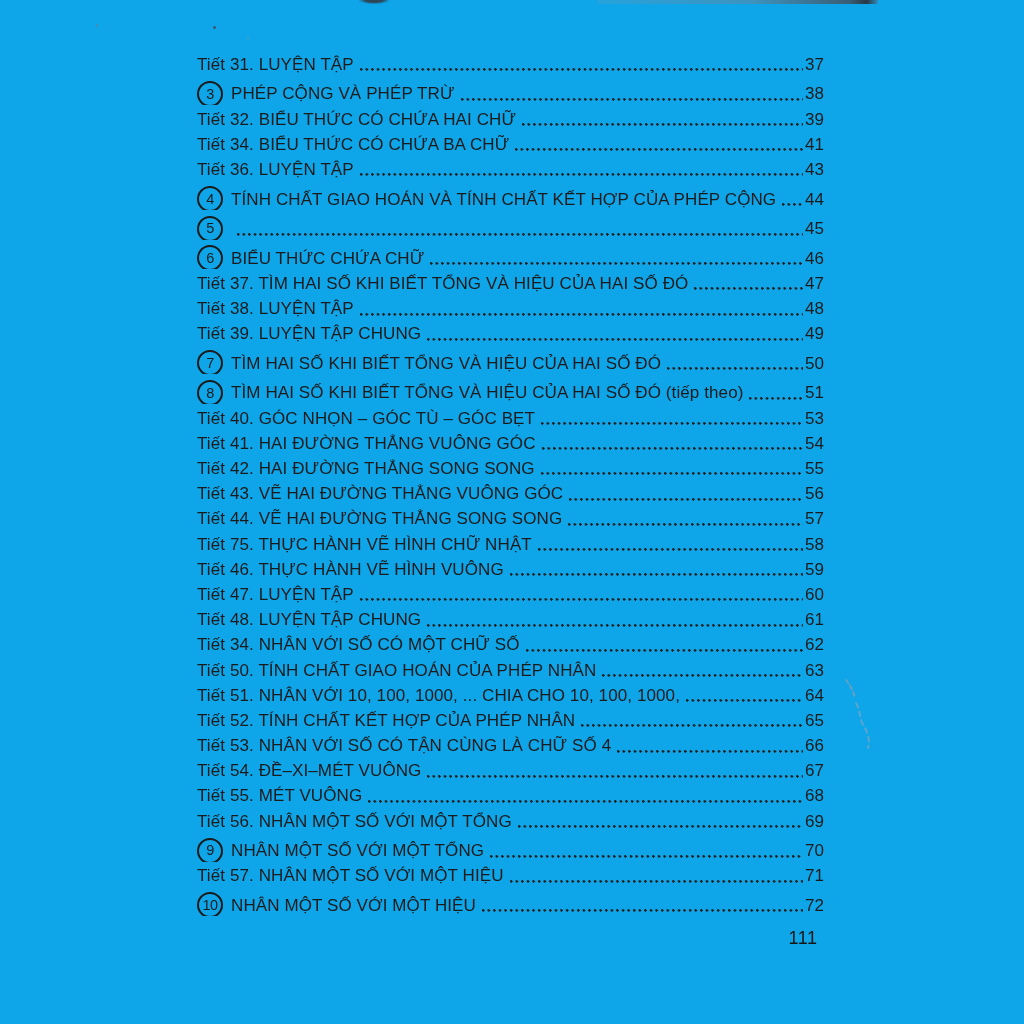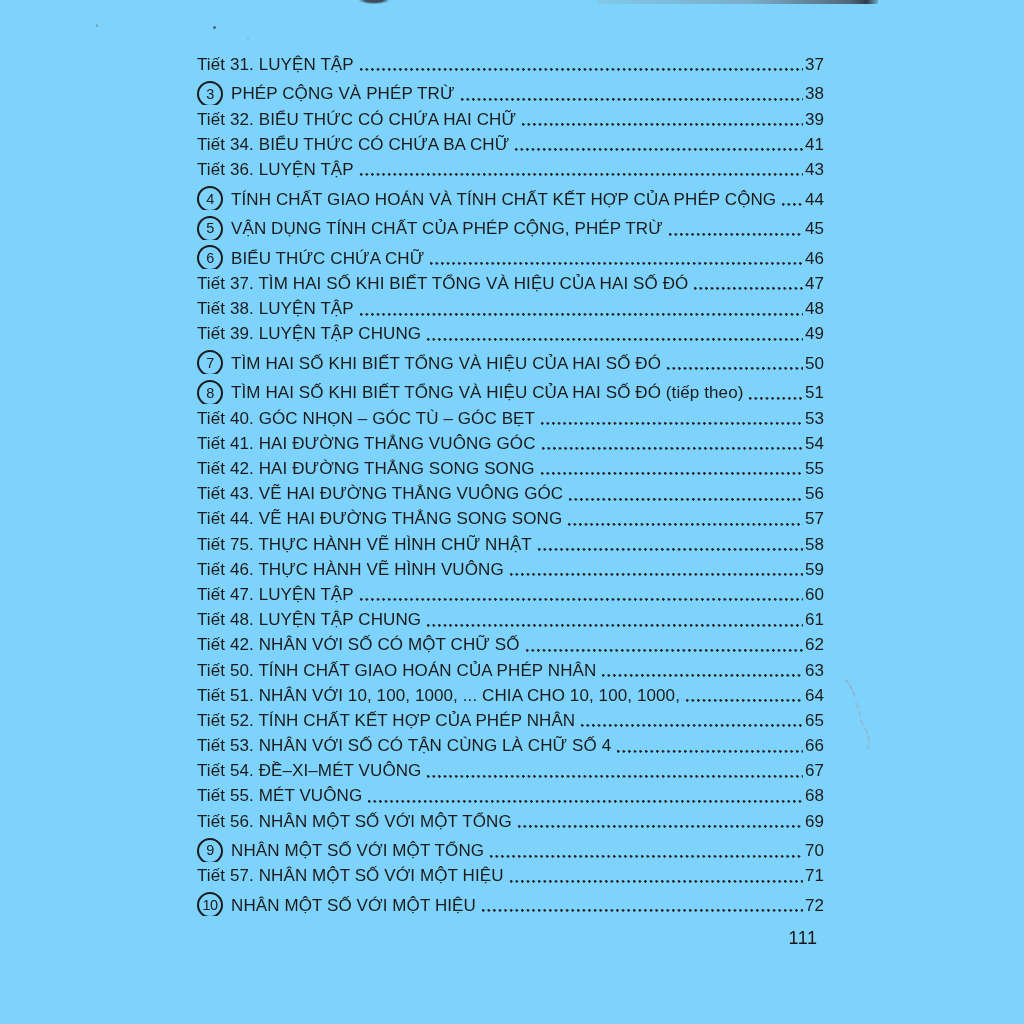--- a/index.html
+++ b/index.html
@@ -1,20 +1,20 @@
 <!DOCTYPE html>
 <html><head>
 <meta charset="utf-8">
 <style>
   html, body { margin: 0; padding: 0; background: #ffffff; }
   .stage {
     position: relative;
     width: 1024px;
     height: 1024px;
-    background: #7dd3fc;
+    background: #0ea5e9;
     overflow: hidden;
     font-family: "Liberation Sans", "DejaVu Sans", sans-serif;
     color: #1b1b1b;
   }
   
   .toc {
     position: absolute;
     left: 197px;
     top: 50px;
     width: 627px;
@@ -164,21 +164,20 @@
     </span>
     <span class="title">TÍNH CHẤT GIAO HOÁN VÀ TÍNH CHẤT KẾT HỢP CỦA PHÉP CỘNG</span>
     <span class="dots"></span>
     <span class="pagenum">44</span>
   </div>
 
   <div class="row chapter">
     <span class="badge">
       <span class="badge-num">5</span>
     </span>
-    <span class="title">VẬN DỤNG TÍNH CHẤT CỦA PHÉP CỘNG, PHÉP TRỪ</span>
     <span class="dots"></span>
     <span class="pagenum">45</span>
   </div>
 
   <div class="row chapter">
     <span class="badge">
       <span class="badge-num">6</span>
     </span>
     <span class="title">BIỂU THỨC CHỨA CHỮ</span>
     <span class="dots"></span>
@@ -282,21 +281,21 @@
 
   <div class="row lesson">
 
     <span class="title">Tiết 48. LUYỆN TẬP CHUNG</span>
     <span class="dots"></span>
     <span class="pagenum">61</span>
   </div>
 
   <div class="row lesson">
 
-    <span class="title">Tiết 42. NHÂN VỚI SỐ CÓ MỘT CHỮ SỐ</span>
+    <span class="title">Tiết 34. NHÂN VỚI SỐ CÓ MỘT CHỮ SỐ</span>
     <span class="dots"></span>
     <span class="pagenum">62</span>
   </div>
 
   <div class="row lesson">
 
     <span class="title">Tiết 50. TÍNH CHẤT GIAO HOÁN CỦA PHÉP NHÂN</span>
     <span class="dots"></span>
     <span class="pagenum">63</span>
   </div>

